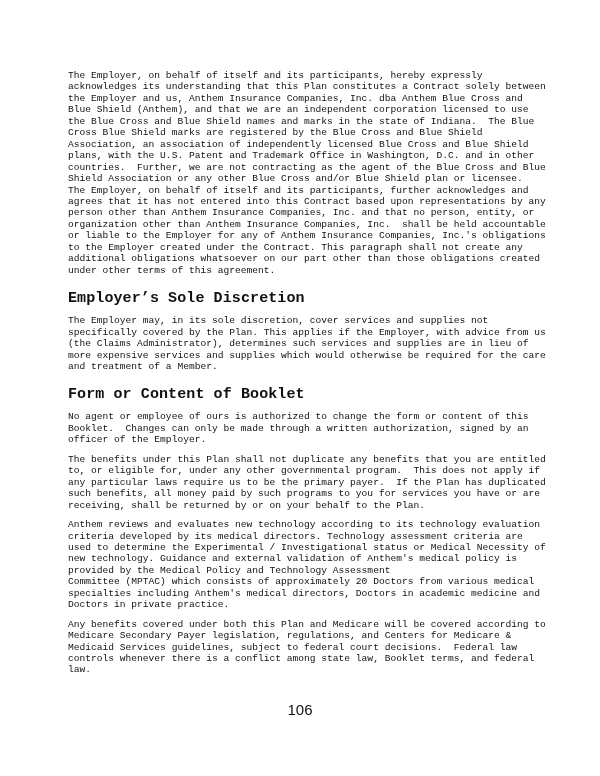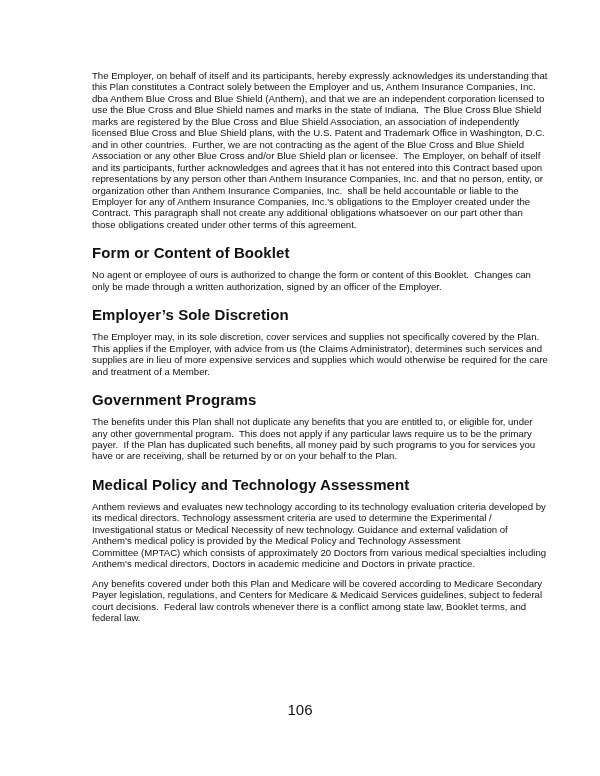--- a/index.html
+++ b/index.html
@@ -10,22 +10,22 @@
   body {
     width: 600px;
     height: 776px;
     position: relative;
     overflow: hidden;
   }
   .page {
     position: absolute;
     inset: 0;
     box-sizing: border-box;
-    padding: 70px 52px 0 92px;
-    font-family: Liberation Sans, sans-serif;
+    padding: 70px 52px 0 68px;
+    font-family: Liberation Mono, monospace;
     color: #111111;
   }
   p.body-text {
     margin: 0 0 8px 0;
     font-size: 9.6px;
     line-height: 11.45px;
     white-space: pre-wrap;
     text-align: left;
   }
   h2.section-heading {
@@ -49,36 +49,34 @@
   }
 </style>
 </head>
 <body>
 
 <div class="page">
 
   <p class="body-text">The Employer, on behalf of itself and its participants, hereby expressly acknowledges its understanding that this Plan constitutes a Contract solely between the Employer and us, Anthem Insurance Companies, Inc. dba Anthem Blue Cross and Blue Shield (Anthem), and that we are an independent corporation licensed to use the Blue Cross and Blue Shield names and marks in the state of Indiana.  The Blue Cross Blue Shield marks are registered by the Blue Cross and Blue Shield Association, an association of independently licensed Blue Cross and Blue Shield plans, with the U.S. Patent and Trademark Office in Washington, D.C. and in other countries.  Further, we are not contracting as the agent of the Blue Cross and Blue Shield Association or any other Blue Cross and/or Blue Shield plan or licensee.  The Employer, on behalf of itself and its participants, further acknowledges and agrees that it has not entered into this Contract based upon representations by any person other than Anthem Insurance Companies, Inc. and that no person, entity, or organization other than Anthem Insurance Companies, Inc.  shall be held accountable or liable to the Employer for any of Anthem Insurance Companies, Inc.'s obligations to the Employer created under the Contract. This paragraph shall not create any additional obligations whatsoever on our part other than those obligations created under other terms of this agreement.</p>
 
   <section>
+    <h2 class="section-heading">Employer’s Sole Discretion</h2>
+    <p class="body-text">The Employer may, in its sole discretion, cover services and supplies not specifically covered by the Plan. This applies if the Employer, with advice from us (the Claims Administrator), determines such services and supplies are in lieu of more expensive services and supplies which would otherwise be required for the care and treatment of a Member.</p>
+  </section>
+
+  <section>
     <h2 class="section-heading">Form or Content of Booklet</h2>
     <p class="body-text">No agent or employee of ours is authorized to change the form or content of this Booklet.  Changes can only be made through a written authorization, signed by an officer of the Employer.</p>
   </section>
 
   <section>
-    <h2 class="section-heading">Employer’s Sole Discretion</h2>
-    <p class="body-text">The Employer may, in its sole discretion, cover services and supplies not specifically covered by the Plan. This applies if the Employer, with advice from us (the Claims Administrator), determines such services and supplies are in lieu of more expensive services and supplies which would otherwise be required for the care and treatment of a Member.</p>
-  </section>
-
-  <section>
-    <h2 class="section-heading">Government Programs</h2>
     <p class="body-text">The benefits under this Plan shall not duplicate any benefits that you are entitled to, or eligible for, under any other governmental program.  This does not apply if any particular laws require us to be the primary payer.  If the Plan has duplicated such benefits, all money paid by such programs to you for services you have or are receiving, shall be returned by or on your behalf to the Plan.</p>
   </section>
 
   <section>
-    <h2 class="section-heading">Medical Policy and Technology Assessment</h2>
     <p class="body-text">Anthem reviews and evaluates new technology according to its technology evaluation criteria developed by its medical directors. Technology assessment criteria are used to determine the Experimental / Investigational status or Medical Necessity of new technology. Guidance and external validation of Anthem's medical policy is provided by the Medical Policy and Technology Assessment
 Committee (MPTAC) which consists of approximately 20 Doctors from various medical specialties including Anthem's medical directors, Doctors in academic medicine and Doctors in private practice.</p>
   </section>
 
   <section>
     <p class="body-text">Any benefits covered under both this Plan and Medicare will be covered according to Medicare Secondary Payer legislation, regulations, and Centers for Medicare &amp; Medicaid Services guidelines, subject to federal court decisions.  Federal law controls whenever there is a conflict among state law, Booklet terms, and federal law.</p>
   </section>
 
 </div>
 

